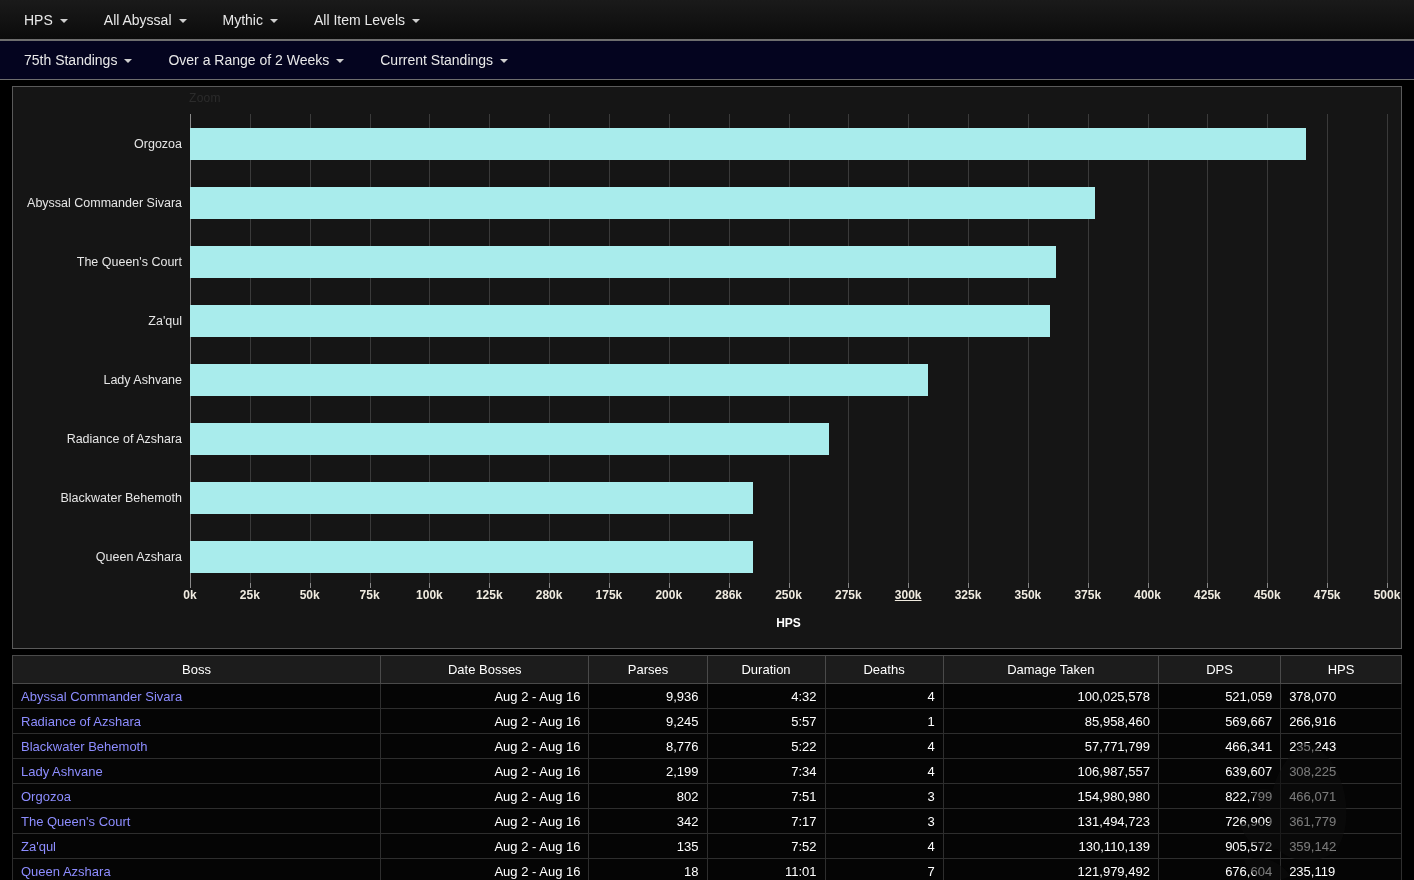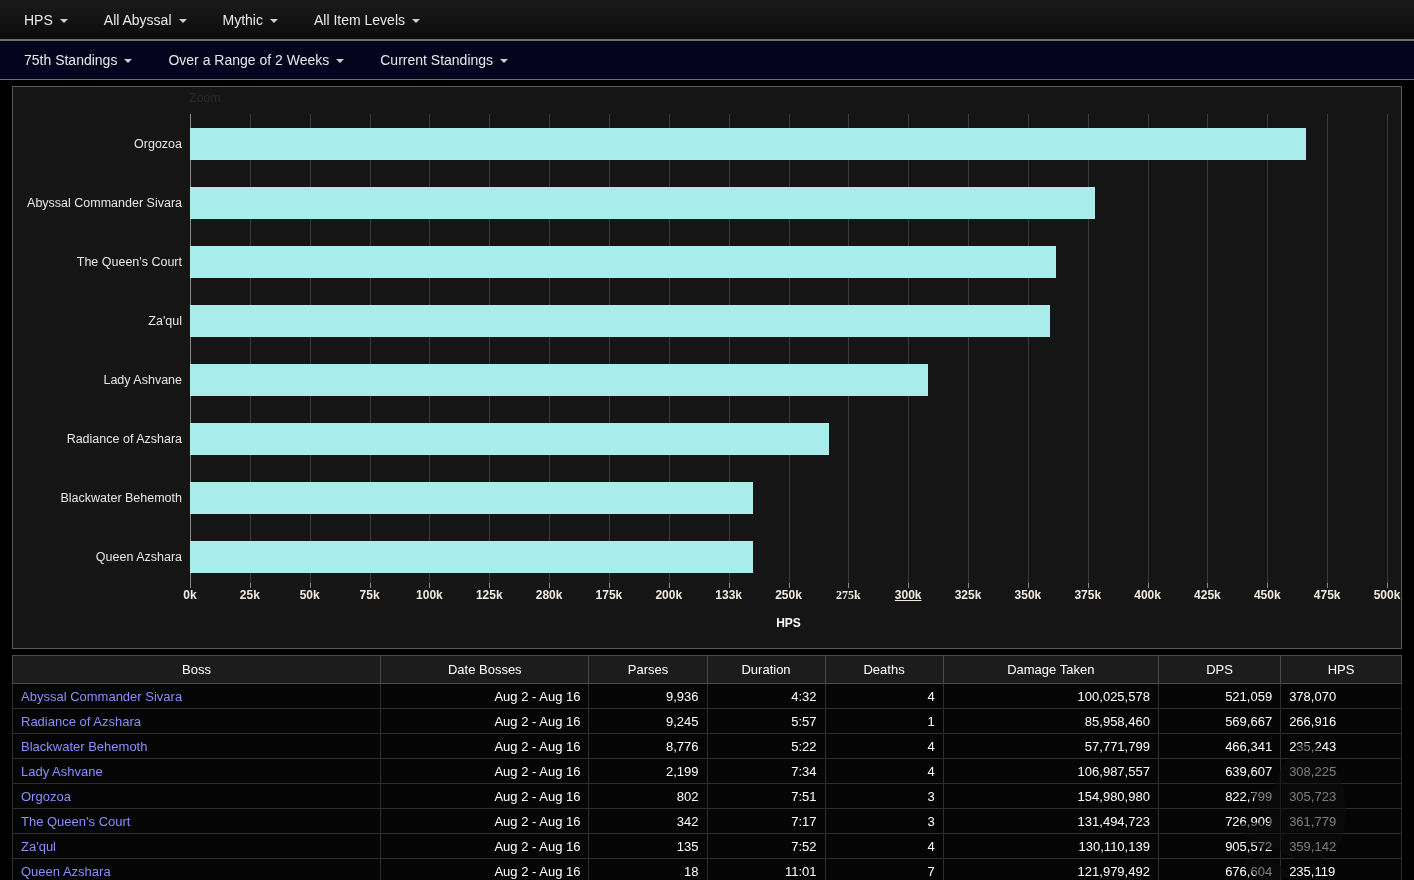--- a/index.html
+++ b/index.html
@@ -320,25 +320,25 @@
       <div class="xtick" style="left: 20%;">100k</div>
       <div class="xtick-mark" style="left: 20%;"></div>
       <div class="xtick" style="left: 25%;">125k</div>
       <div class="xtick-mark" style="left: 25%;"></div>
       <div class="xtick" style="left: 30%;">280k</div>
       <div class="xtick-mark" style="left: 30%;"></div>
       <div class="xtick" style="left: 35%;">175k</div>
       <div class="xtick-mark" style="left: 35%;"></div>
       <div class="xtick" style="left: 40%;">200k</div>
       <div class="xtick-mark" style="left: 40%;"></div>
-      <div class="xtick" style="left: 45%;">133k</div>
+      <div class="xtick" style="left: 45%;">286k</div>
       <div class="xtick-mark" style="left: 45%;"></div>
       <div class="xtick" style="left: 50%;">250k</div>
       <div class="xtick-mark" style="left: 50%;"></div>
-      <div class="xtick" style="left: 55%; font-family: Liberation Serif, serif;">275k</div>
+      <div class="xtick" style="left: 55%;">275k</div>
       <div class="xtick-mark" style="left: 55%;"></div>
       <div class="xtick" style="left: 60%; text-decoration: underline;">300k</div>
       <div class="xtick-mark" style="left: 60%;"></div>
       <div class="xtick" style="left: 65%;">325k</div>
       <div class="xtick-mark" style="left: 65%;"></div>
       <div class="xtick" style="left: 70%;">350k</div>
       <div class="xtick-mark" style="left: 70%;"></div>
       <div class="xtick" style="left: 75%;">375k</div>
       <div class="xtick-mark" style="left: 75%;"></div>
       <div class="xtick" style="left: 80%;">400k</div>
@@ -429,21 +429,21 @@
           <td class="hps">308,225</td>
         </tr>
         <tr>
           <td class="c-boss"><a href="#">Orgozoa</a></td>
           <td class="num">Aug 2 - Aug 16</td>
           <td class="num">802</td>
           <td class="num">7:51</td>
           <td class="num">3</td>
           <td class="num">154,980,980</td>
           <td class="num">822,799</td>
-          <td class="hps">305,723</td>
+          <td class="hps">466,071</td>
         </tr>
         <tr>
           <td class="c-boss"><a href="#">The Queen's Court</a></td>
           <td class="num">Aug 2 - Aug 16</td>
           <td class="num">342</td>
           <td class="num">7:17</td>
           <td class="num">3</td>
           <td class="num">131,494,723</td>
           <td class="num">726,909</td>
           <td class="hps">361,779</td>

